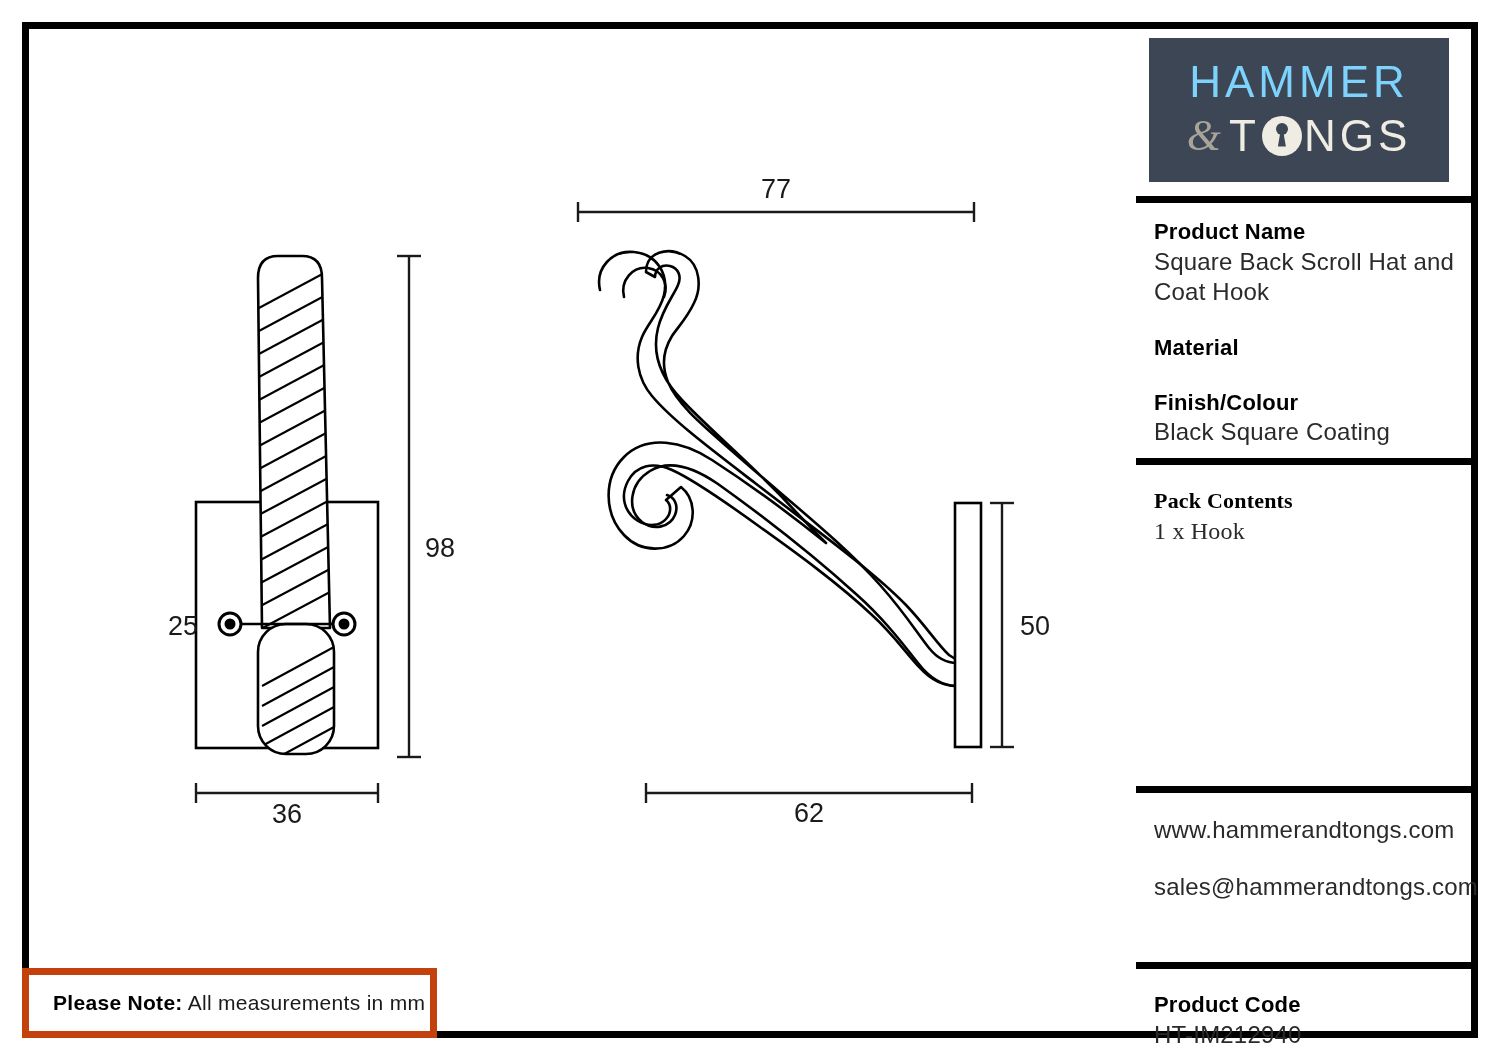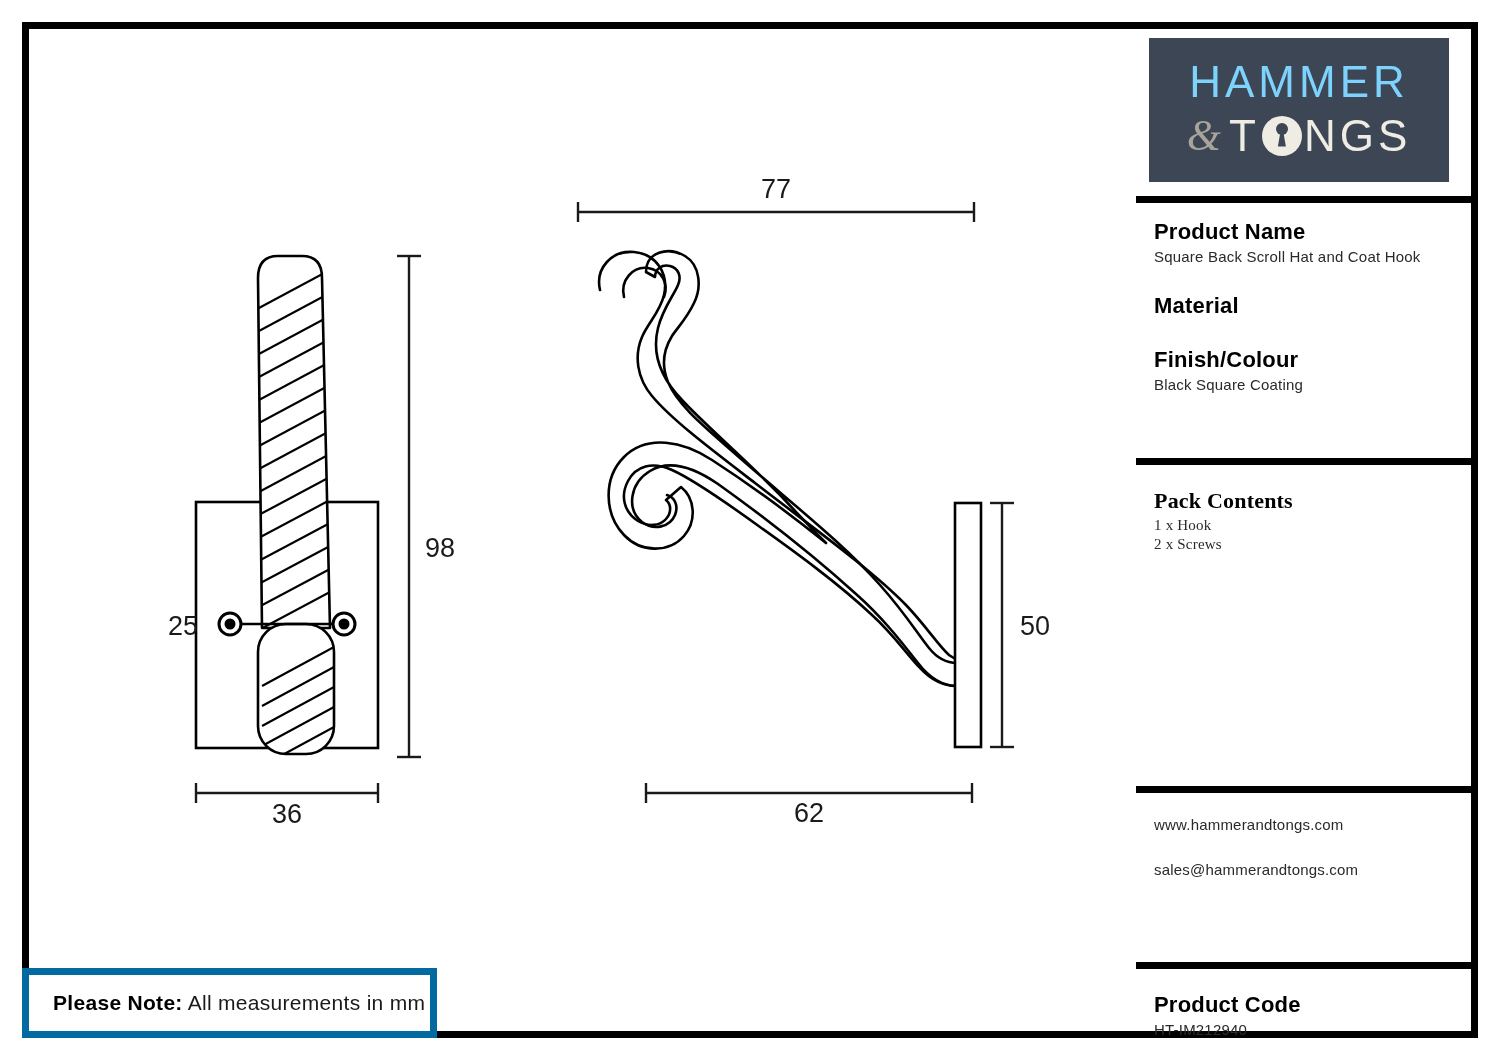--- a/index.html
+++ b/index.html
@@ -142,37 +142,37 @@
     padding: 22px 0 0 18px;
   }
   .field-label {
     font-size: 22px;
     font-weight: bold;
     color: #000000;
     line-height: 1.3;
     letter-spacing: 0.2px;
   }
   .field-value {
-    font-size: 15px;
+    font-size: 24px;
     font-weight: 400;
     color: #2a2a2a;
     line-height: 1.28;
     letter-spacing: 0.2px;
   }
   .field-group { margin-bottom: 26px; }
   .field-group:last-child { margin-bottom: 0; }
 
   
   #note-box {
     position: absolute;
     left: 22px;
     top: 968px;
     width: 415px;
     height: 70px;
-    border: 7px solid #0369a1;
+    border: 7px solid #c2410c;
     box-sizing: border-box;
     background: #ffffff;
     display: flex;
     align-items: center;
     padding-left: 24px;
   }
   #note-text {
     font-size: 21px;
     color: #1a1a1a;
     letter-spacing: 0.3px;
@@ -403,21 +403,20 @@
         <div class="field-value">Black Square Coating</div>
       </div>
     </div>
 
     <div class="col-divider" style="top:429px;"></div>
 
     <div class="info-cell" style="top:436px;font-family:Liberation Serif, serif;">
       <div class="field-group">
         <div class="field-label">Pack Contents</div>
         <div class="field-value">1 x Hook</div>
-        <div class="field-value">2 x Screws</div>
       </div>
     </div>
 
     <div class="col-divider" style="top:757px;"></div>
 
     <div class="info-cell" style="top:764px;">
       <div class="field-group">
         <div class="field-value">www.hammerandtongs.com</div>
       </div>
       <div class="field-group">

